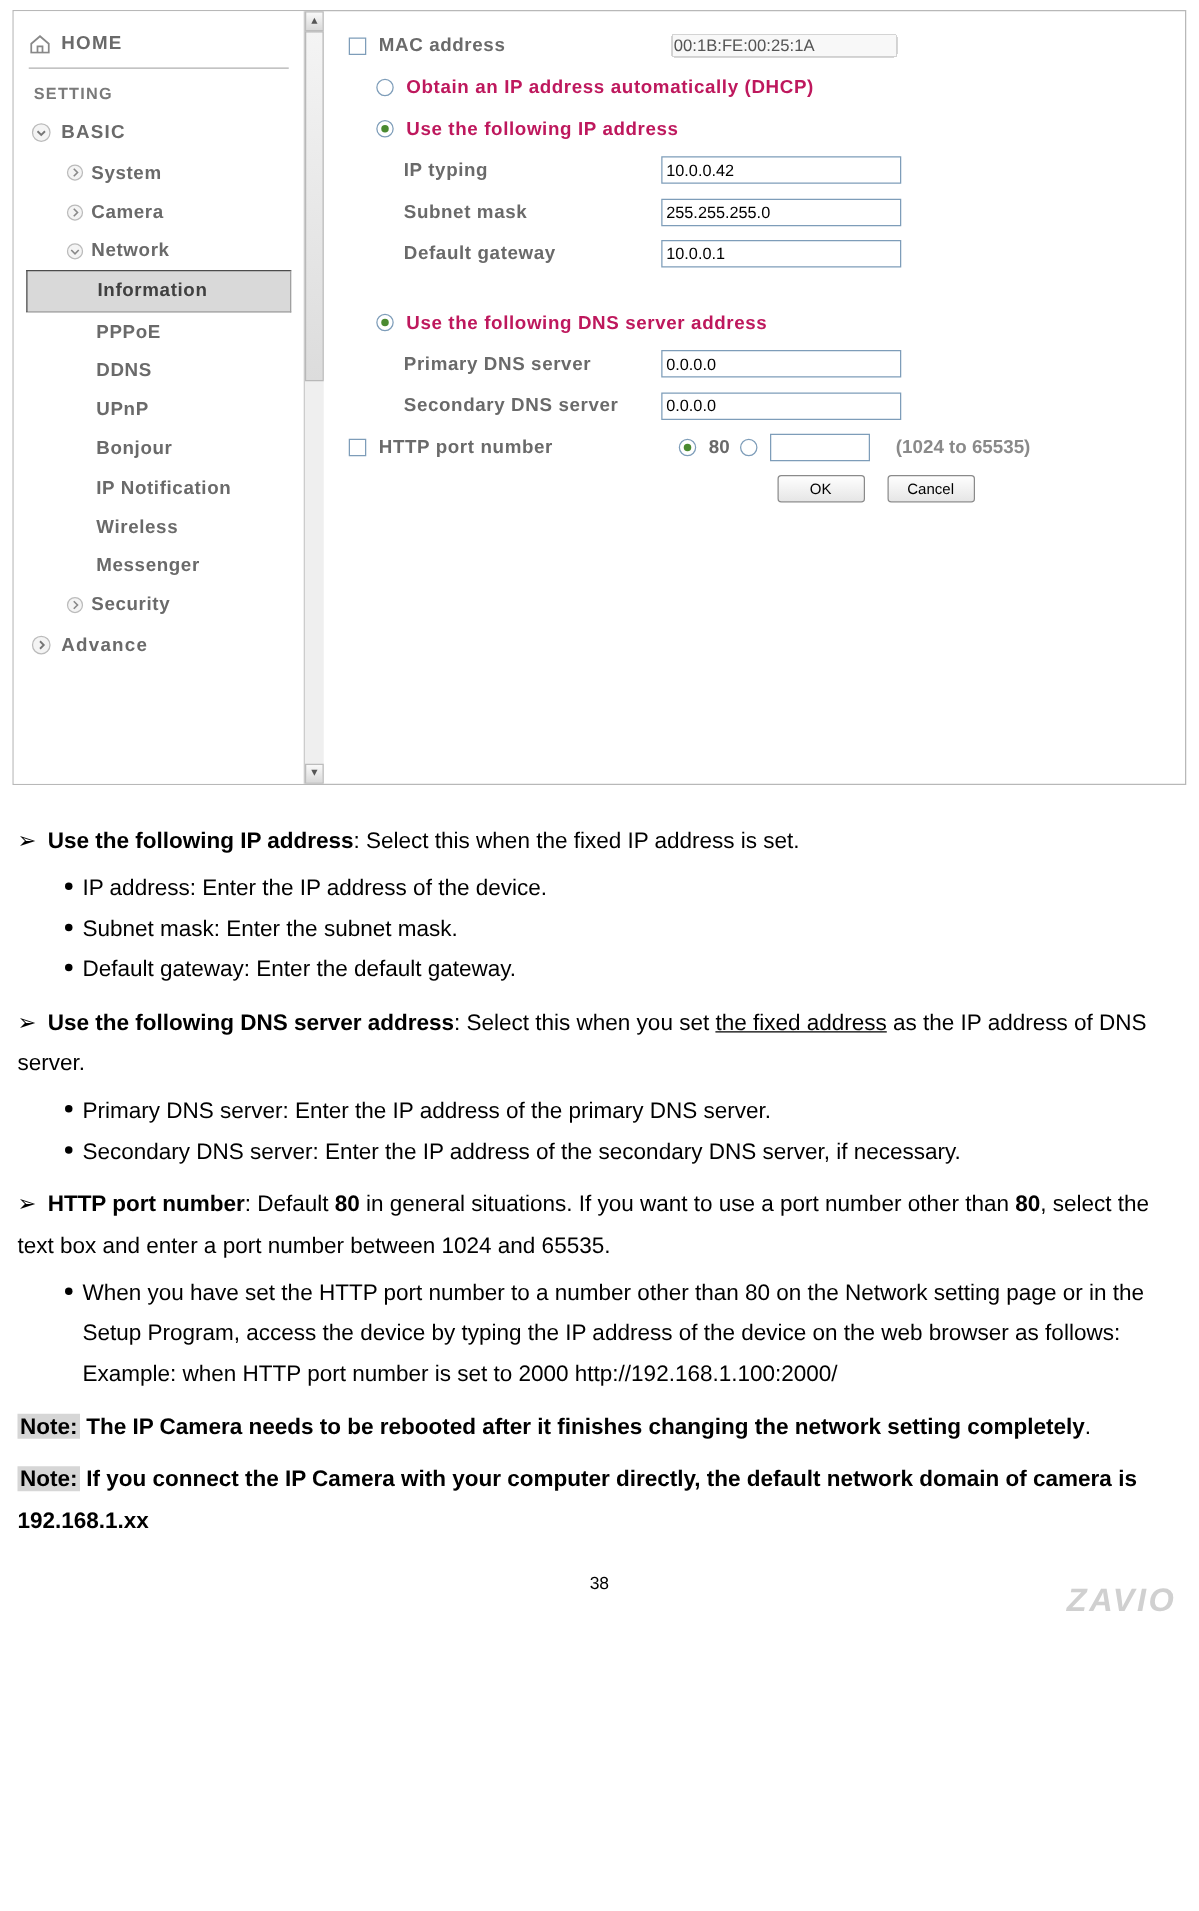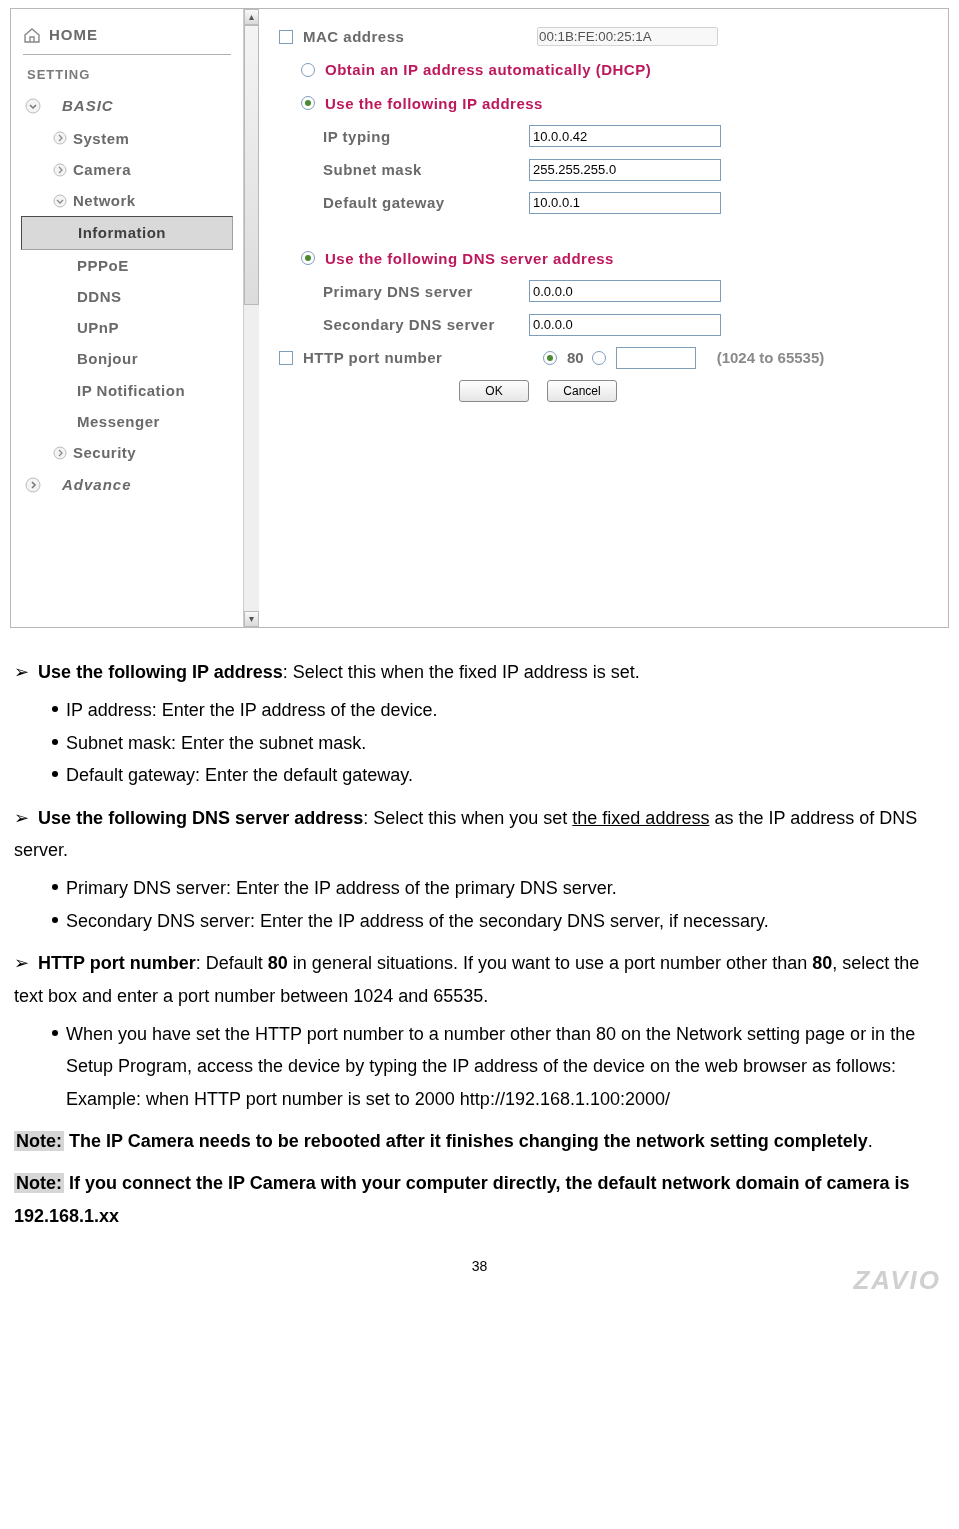--- a/index.html
+++ b/index.html
@@ -26,23 +26,23 @@
   }
   .sidebar-inner { padding: 6px 6px; }
   .home-row {
     display: flex; align-items: center; gap: 8px;
     padding: 8px 6px 6px 6px;
     font-weight: bold; color: #6a6a6a; letter-spacing: 1px;
   }
   .home-hr { border: none; border-top: 1px solid #b0b0b0; margin: 2px 6px 10px 6px; }
   .section-label { color: #7a7a7a; font-size: 13px; letter-spacing: 1px; padding: 0 8px 4px 10px; font-weight: bold; }
   .cat-row {
-    display: flex; align-items: center; gap: 21px;
+    display: flex; align-items: center; gap: 8px;
     padding: 5px 6px 5px 8px;
-    color: #6a6a6a; font-weight: bold; letter-spacing: 1px; font-style: italic;
+    color: #6a6a6a; font-weight: bold; letter-spacing: 1px;
   }
   .cat-row svg { flex-shrink: 0; }
   .sub-row {
     display: flex; align-items: center; gap: 6px;
     padding: 4px 6px 4px 36px;
     color: #6a6a6a; font-weight: bold; letter-spacing: 0.5px;
   }
   .sub-row.indent2 { padding-left: 60px; font-weight: bold; }
   .sub-row.selected {
     background: #d9d9d9;
@@ -105,21 +105,21 @@
   .row-with-chk .lbl { font-weight:bold;letter-spacing:0.5px;width:234px; }
   .row-with-radio { display:flex;align-items:center;margin-bottom:10px;padding-left:22px; }
   .row-with-radio .lbl { font-weight:bold;letter-spacing:0.5px; }
   .blue { color:#be185d; }
   .btn {
     display:inline-block; min-width:70px; height:22px;
     background:linear-gradient(#fefefe,#e6e6e6);
     border:1px solid #8a8a8a; border-radius:3px;
     font-family:Arial;font-size:12px;text-align:center;line-height:20px;color:#000;
   }
-  .btn-row { display:flex;gap:18px;margin-top:6px;margin-left:180px; }
+  .btn-row { display:flex;gap:18px;justify-content:center;margin-top:6px;margin-left:180px; }
   .hint { color:#8a8a8a; font-weight:bold; margin-left:21px; }
   .port-input { width:80px;height:22px;border:1px solid #7e9db9;font-size:13px;padding:1px 3px; }
 
   
   .doc { padding: 0 14px 30px 14px; }
   .para { margin: 10px 0 6px 0; line-height: 1.8; }
   .para .arrow { font-family: "Segoe UI Symbol", sans-serif; margin-right: 4px; }
   .bullets { padding-left: 52px; }
   .bullets li { list-style: none; position: relative; line-height: 1.8; }
   .bullets li::before {
@@ -190,20 +190,23 @@
       <div class="sub-row indent2">
           <span>UPnP</span>
         </div>
       <div class="sub-row indent2">
           <span>Bonjour</span>
         </div>
       <div class="sub-row indent2">
           <span>IP Notification</span>
         </div>
       <div class="sub-row indent2">
+          <span>Wireless</span>
+        </div>
+      <div class="sub-row indent2">
           <span>Messenger</span>
         </div>
 
       <div class="sub-row">
         <svg width="14" height="14" viewBox="0 0 14 14">
             <circle cx="7" cy="7" r="6" fill="#f4f4f4" stroke="#bbb"></circle>
             <path d="M6 4 L9 7 L6 10" fill="none" stroke="#888" stroke-width="1.3"></path>
           </svg>
         <span>Security</span>
       </div>

